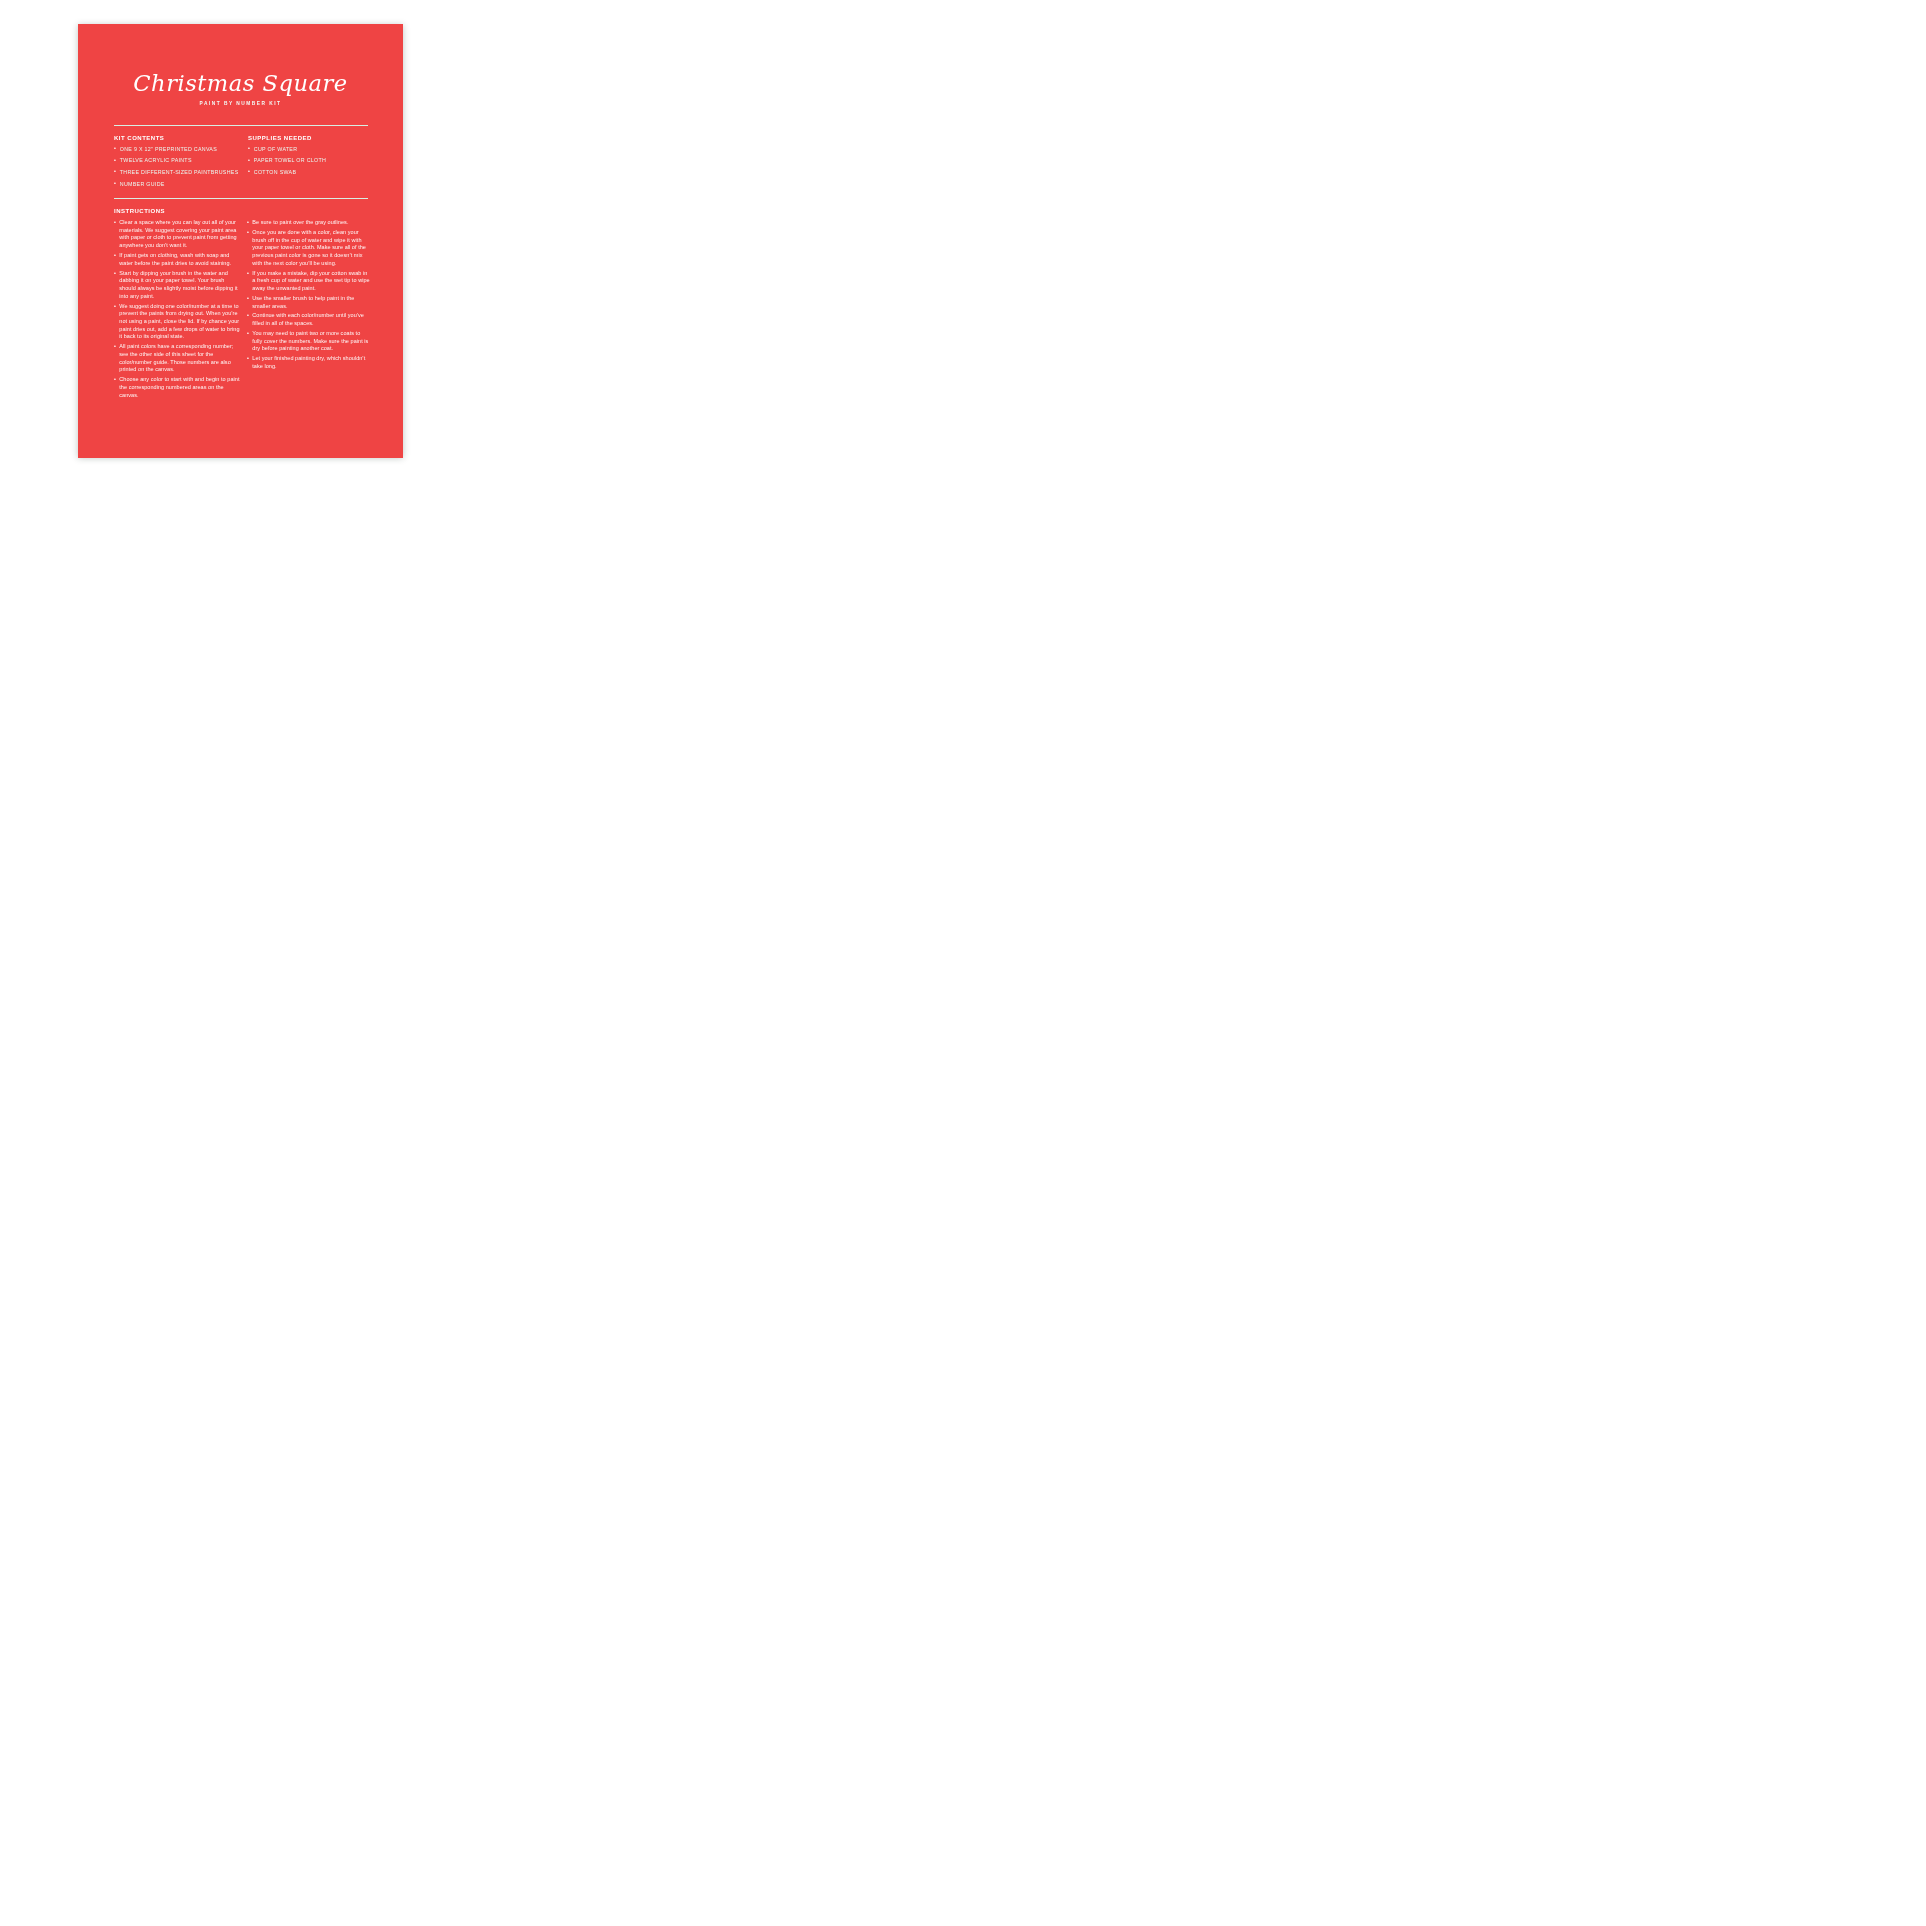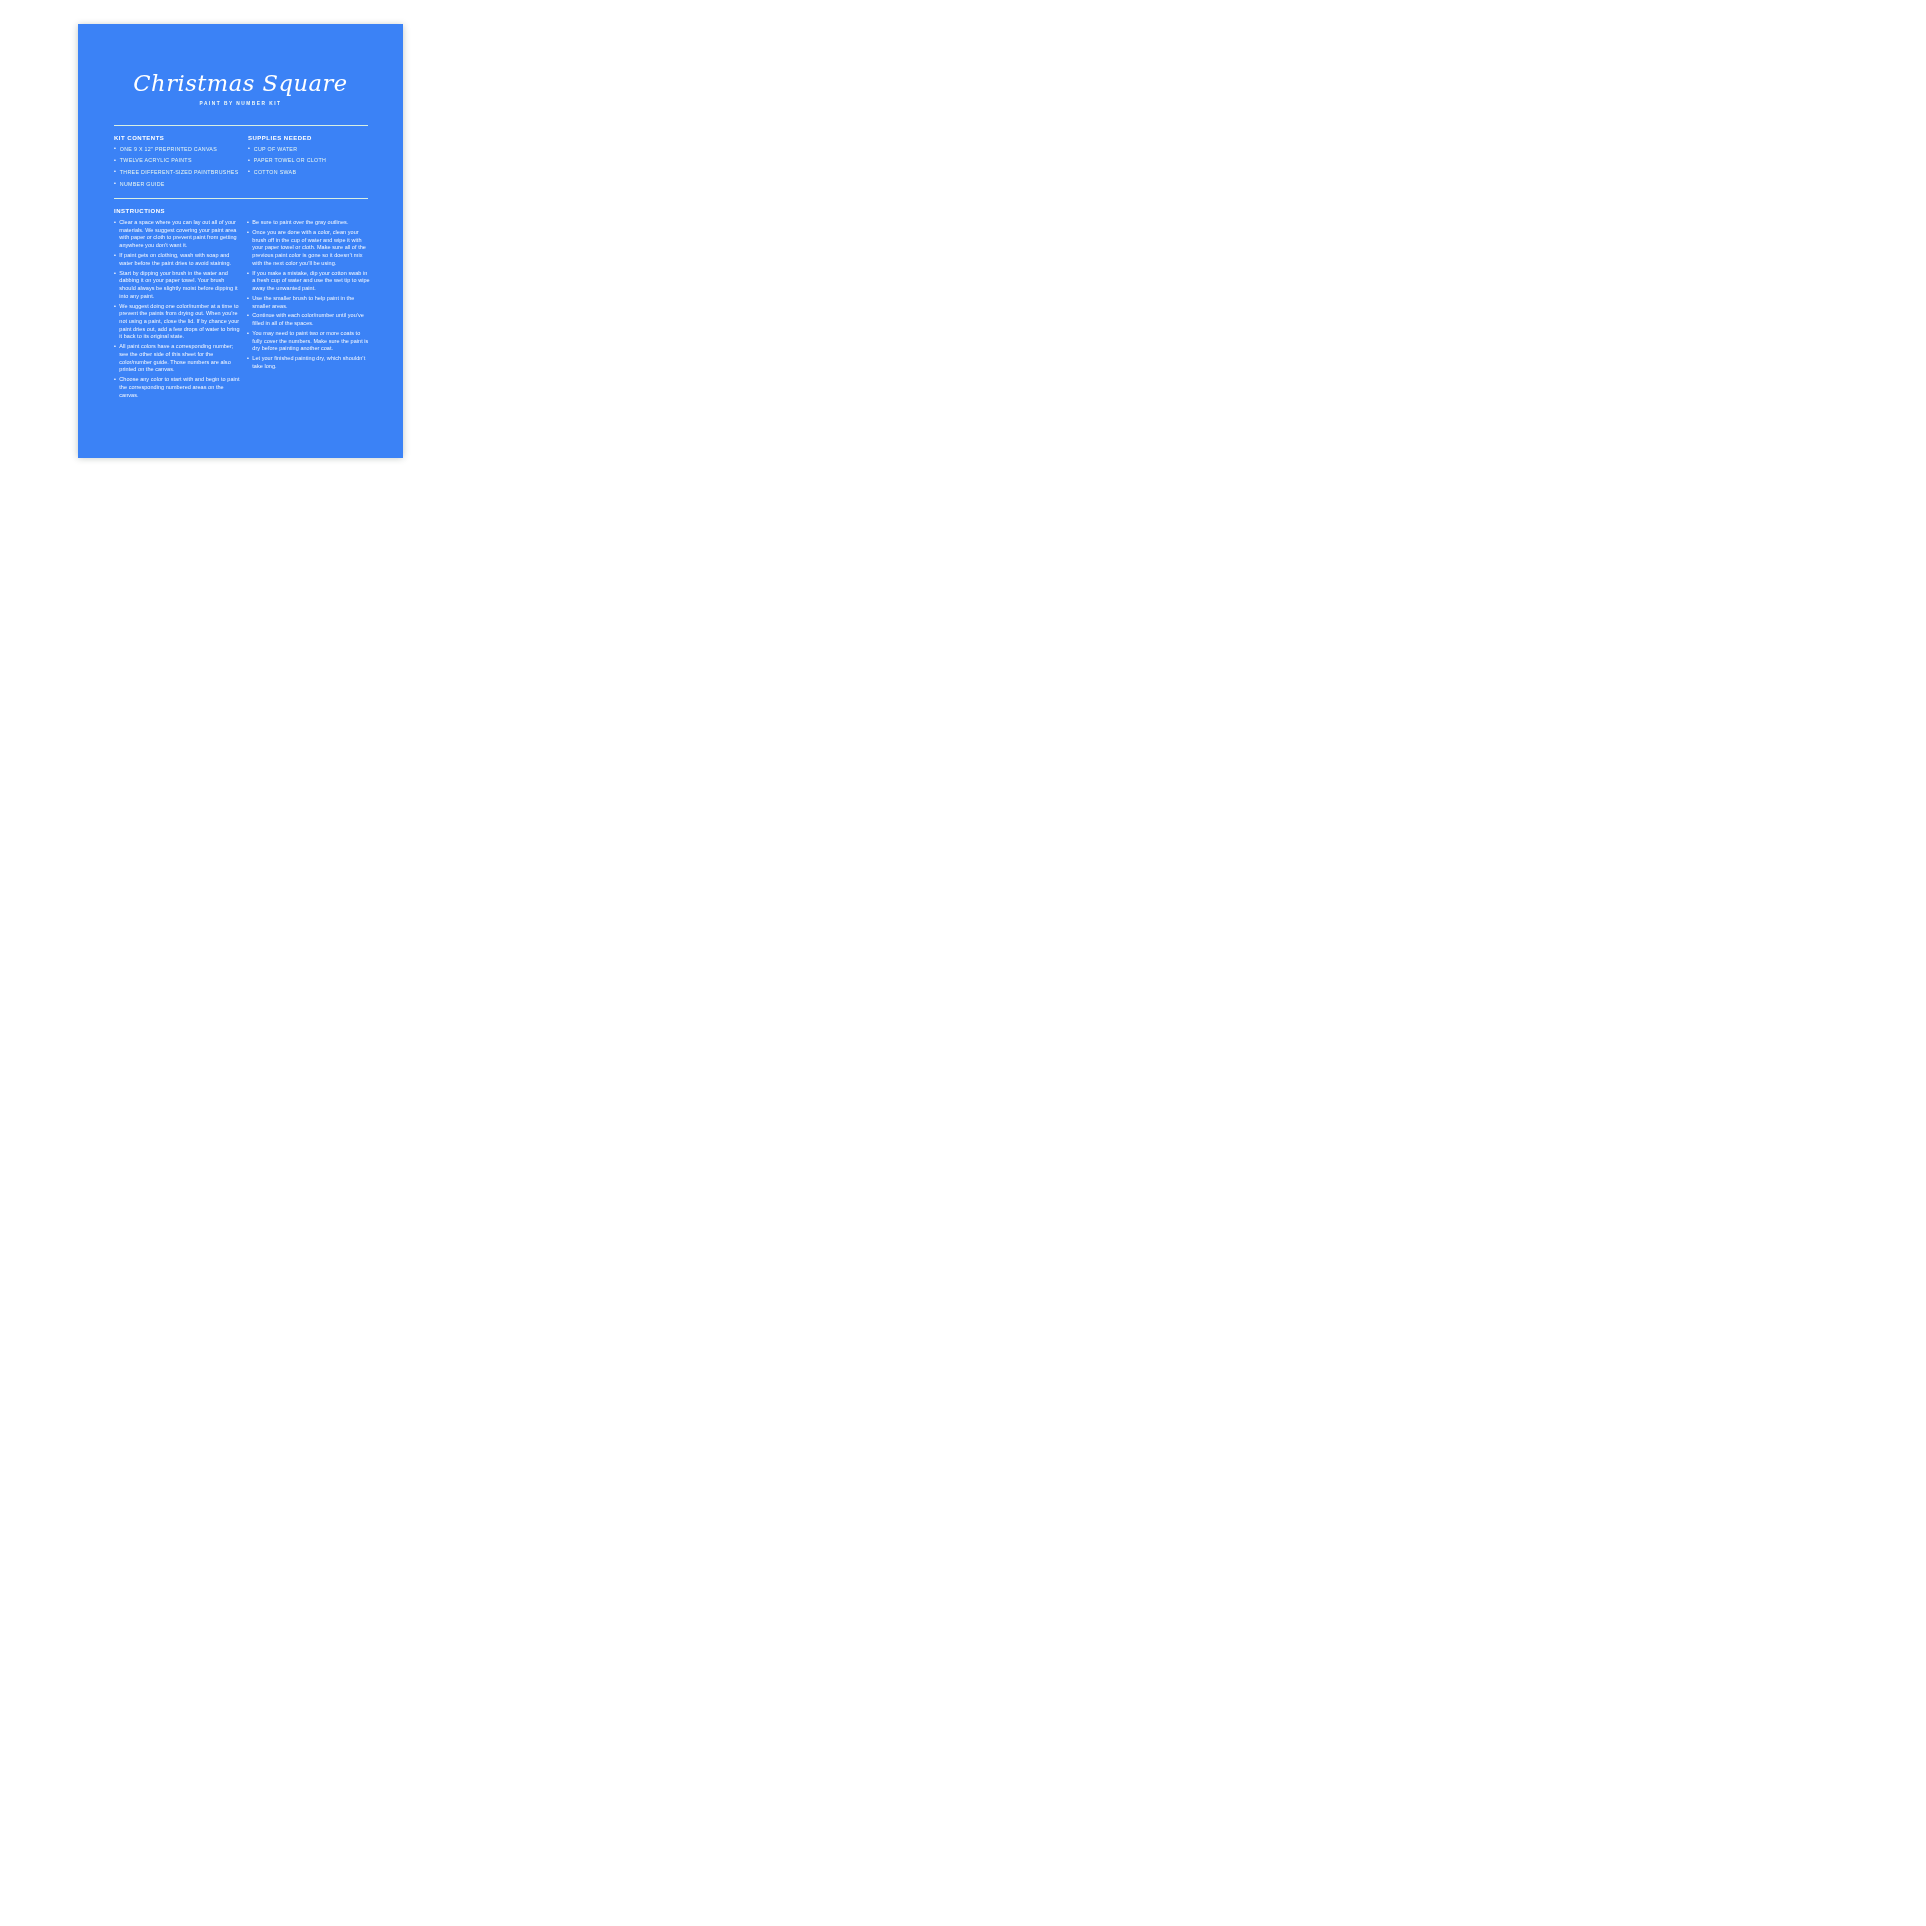--- a/index.html
+++ b/index.html
@@ -7,21 +7,21 @@
     width:482px;height:482px;
     background:#ffffff;
     font-family:"Liberation Sans", sans-serif;
     position:relative;
     -webkit-font-smoothing:antialiased;
   }
   .card{
     position:absolute;
     left:78px;top:24px;
     width:325px;height:434px;
-    background:#3b82f6;
+    background:#ef4444;
     box-shadow:0 1.4px 6.7px rgba(30,50,40,0.28);
   }
   .title{
     position:absolute;top:47px;left:0;width:100%;
     margin:0;
     text-align:center;
     font-family:"DejaVu Serif","Liberation Serif",serif;
     font-style:italic;
     font-weight:400;
     font-size:22.6px;

